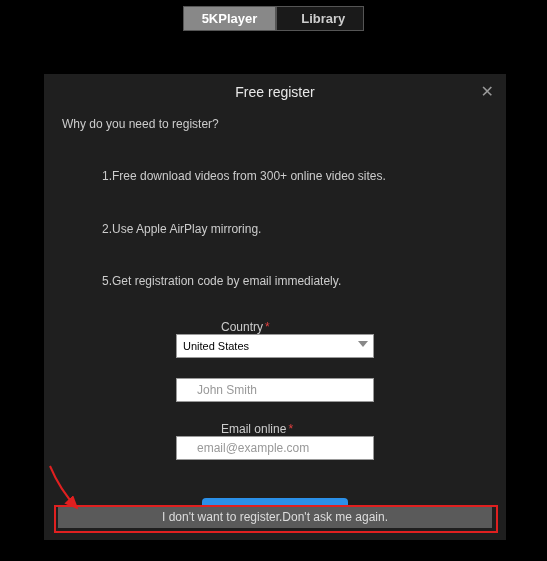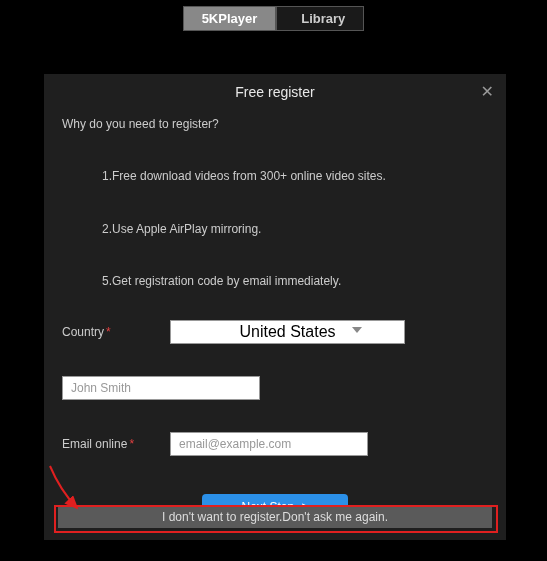--- a/index.html
+++ b/index.html
@@ -67,58 +67,58 @@
     }
     .why { margin-bottom: 26px; }
     .reason { padding-left: 40px; margin-bottom: 8px; margin-top: 32px; }
     .form {
       margin-top: 28px;
       padding: 0 18px;
     }
     .form-row {
       display: flex;
       align-items: center;
-      margin-bottom: 32px;
+      margin-bottom: 20px;
+      flex-direction: column;
     }
     .form-label {
       width: 108px;
       color: #ccc;
       font-size: 12px;
     }
     .req { color: #e04040; margin-left: 2px; }
     .select-wrap {
       position: relative;
       width: 198px;
     }
     select {
-      width: 235px;
+      width: 198px;
       height: 24px;
       background: #fff;
       border: 1px solid #999;
       padding: 2px 6px;
-      font-size: 16px;
+      font-size: 11px;
       appearance: none;
-      text-align: center;
     }
     .select-arrow {
       position: absolute;
       right: 6px;
       top: 7px;
       pointer-events: none;
       width: 0; height: 0;
       border-left: 5px solid transparent;
       border-right: 5px solid transparent;
       border-top: 6px solid #888;
     }
     input[type="text"] {
       width: 198px;
       height: 24px;
       background: #fff;
       border: 1px solid #999;
-      padding: 2px 8px;
+      padding: 2px 20px;
       font-size: 12px;
       color: #333;
     }
     input::placeholder { color: #999; }
     .next-btn {
       display: block;
       margin: 38px auto 0;
       width: 146px;
       height: 26px;
       background: #2b90e8;

